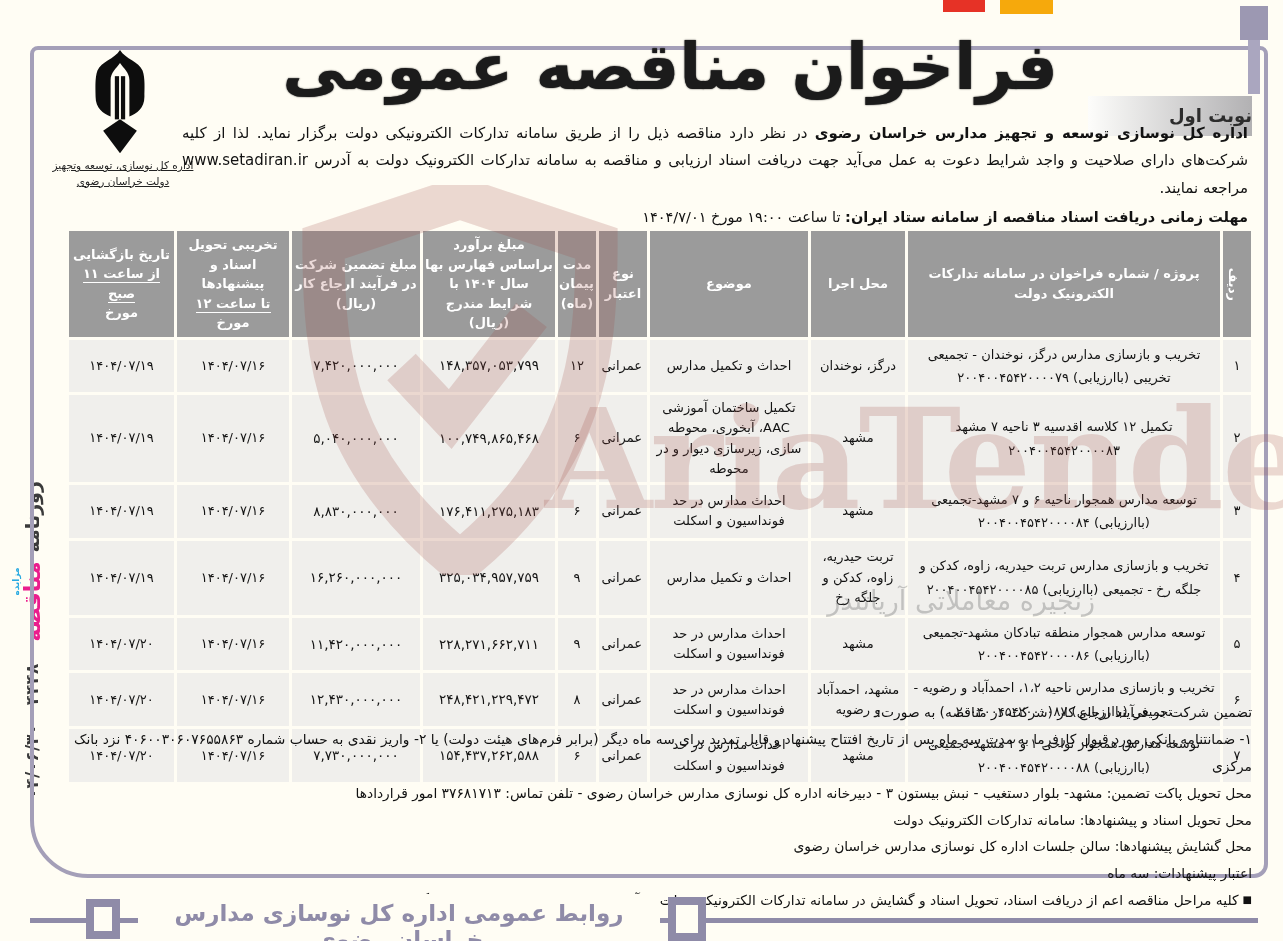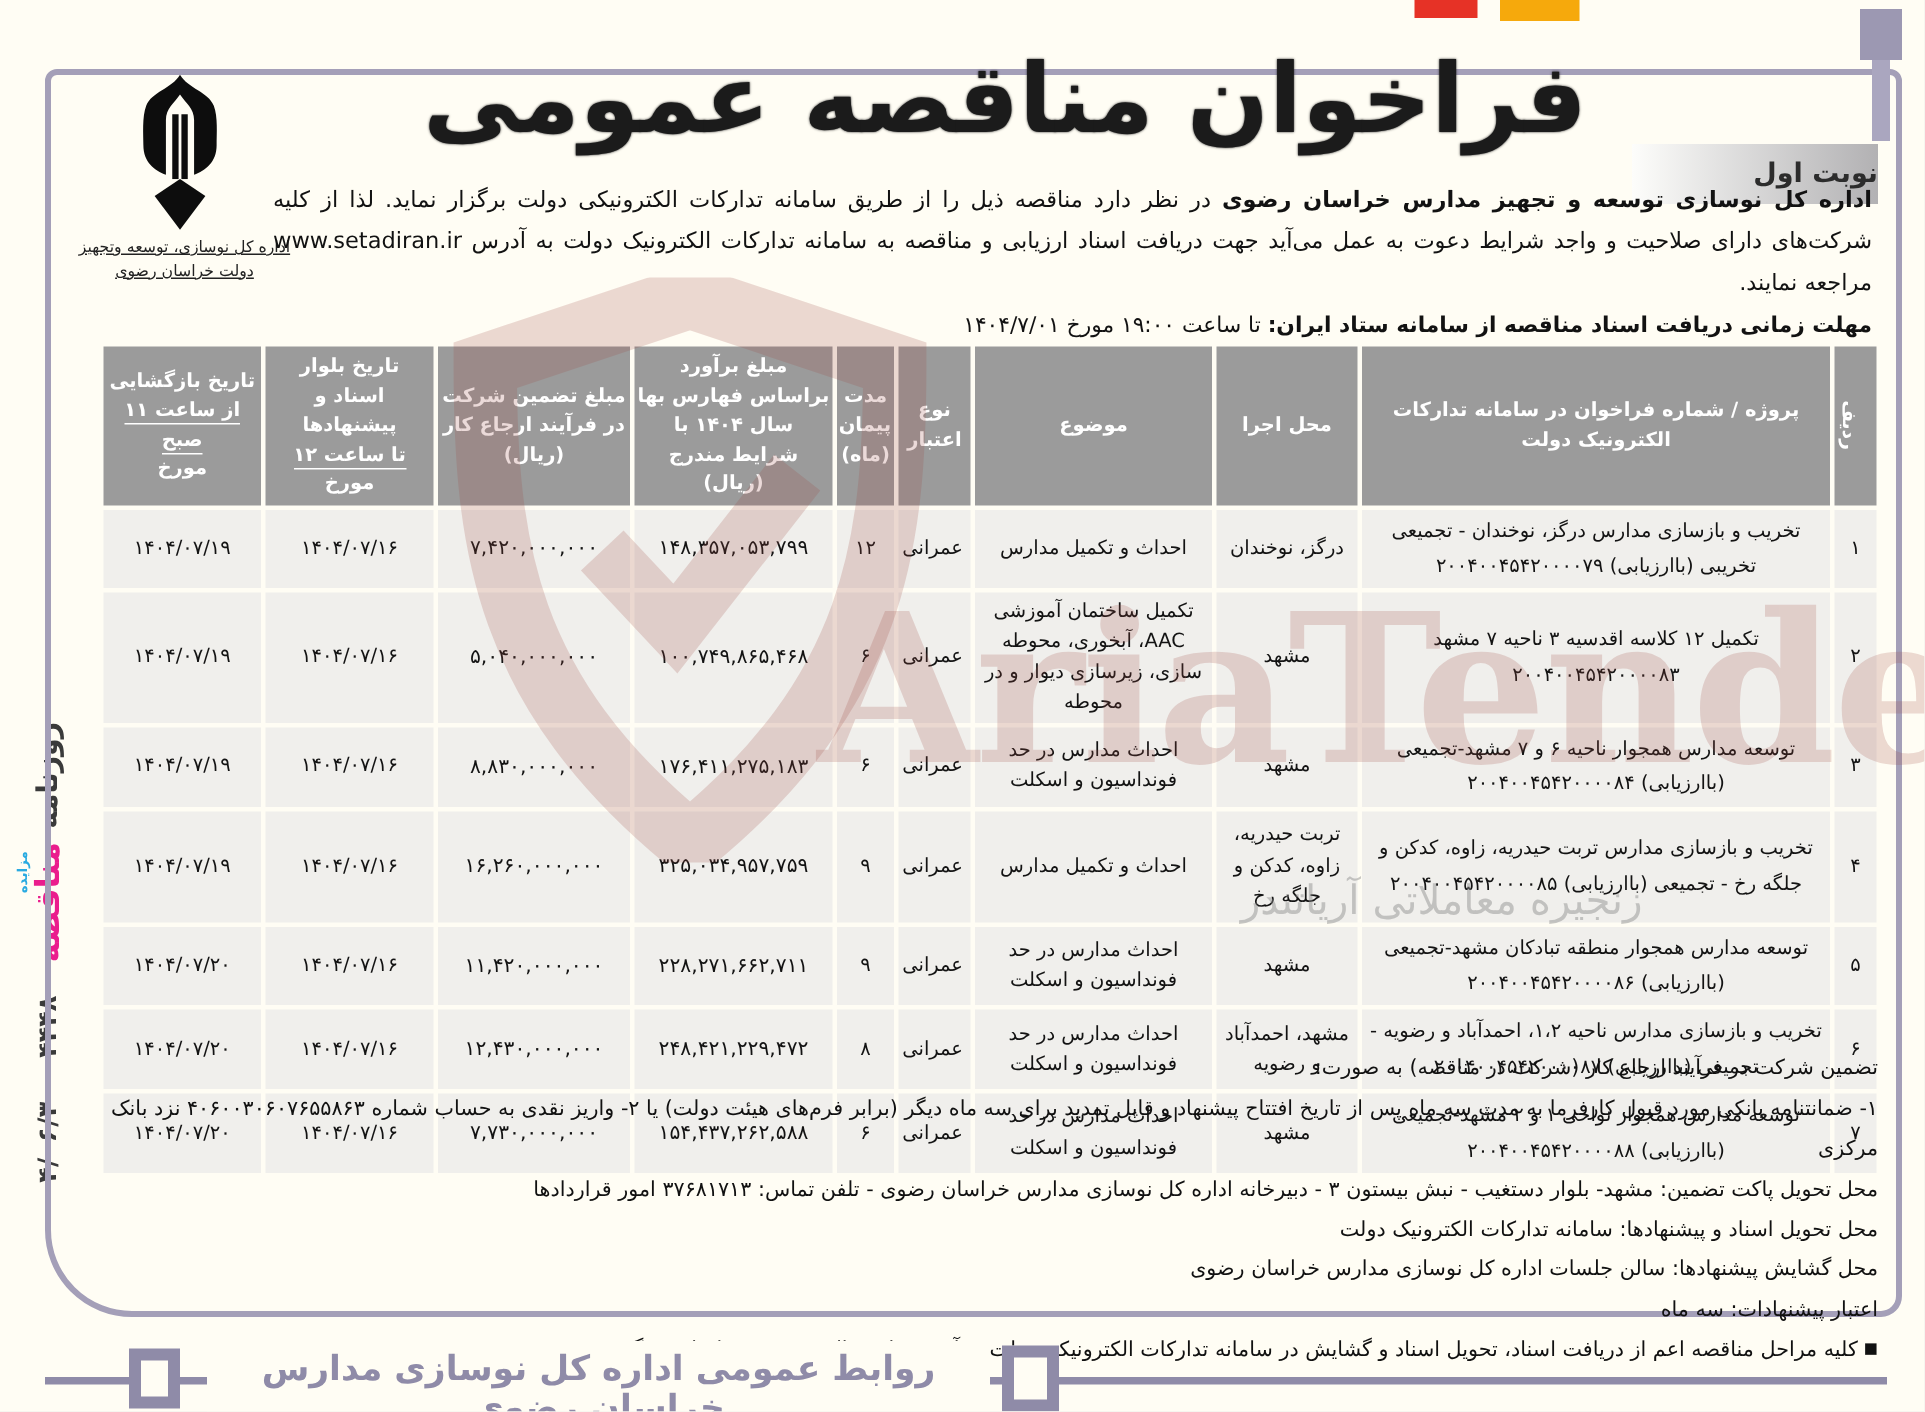--- a/index.html
+++ b/index.html
@@ -149,21 +149,21 @@
       <tr>
         <th><span class="rot90">ردیف</span></th>
         <th>پروژه / شماره فراخوان در سامانه تدارکات الکترونیک دولت</th>
         <th>محل اجرا</th>
         <th>موضوع</th>
         <th>نوع اعتبار</th>
         <th>مدت پیمان (ماه)</th>
         <th>مبلغ برآورد براساس فهارس بها سال ۱۴۰۴ با شرایط مندرج (ریال)</th>
         <th>مبلغ تضمین شرکت در فرآیند ارجاع کار (ریال)</th>
         <th>
-          <span>تاریخ بلوار</span><br>
+          <span>تخریبی تحویل</span><br>
           <span>اسناد و پیشنهادها</span><br>
           <span class="hu">تا ساعت ۱۲</span><span> مورخ</span>
         </th>
         <th>
           <span>تاریخ بازگشایی</span><br>
           <span class="hu">از ساعت ۱۱ صبح</span><br>
           <span>مورخ</span>
         </th>
       </tr>
     </thead>

